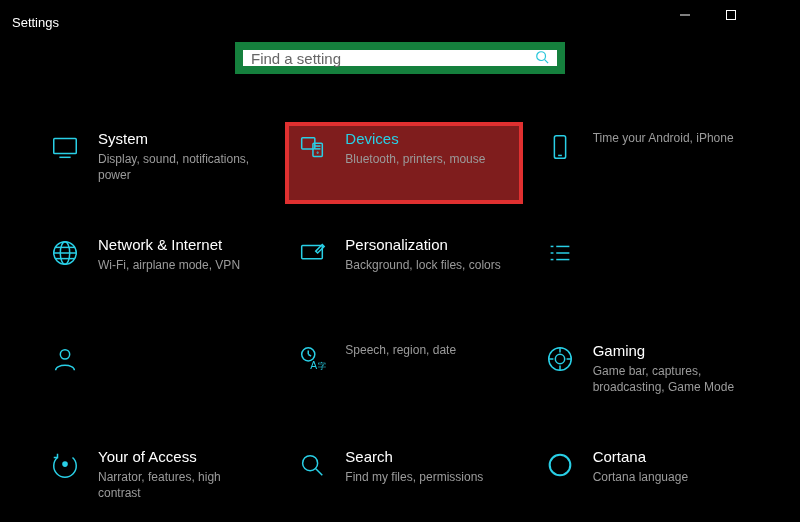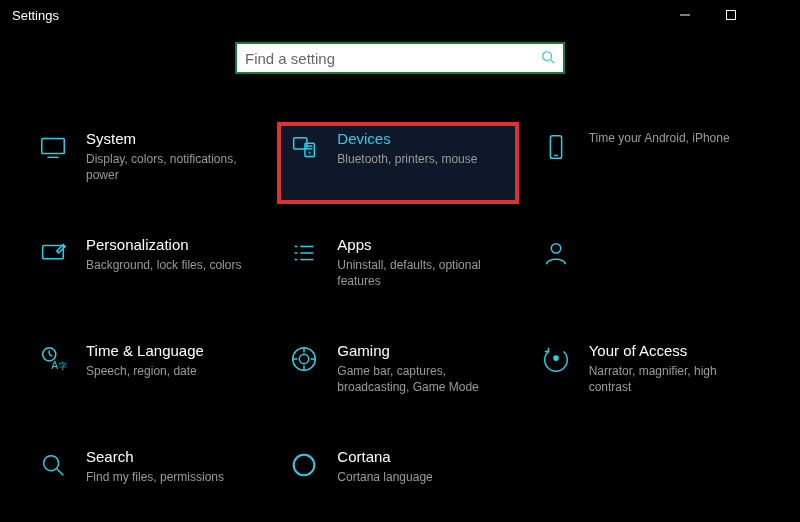--- a/index.html
+++ b/index.html
@@ -8,21 +8,21 @@
     height: 522px;
     background: #000;
     font-family: "Segoe UI", Arial, sans-serif;
     color: #fff;
     overflow: hidden;
     position: relative;
   }
   .titlebar {
     height: 30px;
     display: flex;
-    align-items: center;
+    align-items: flex-end;
     justify-content: space-between;
     padding: 0 0 0 12px;
   }
   .titlebar .title {
     font-size: 13px;
     color: #fff;
   }
   .caption-buttons {
     display: flex;
   }
@@ -36,21 +36,21 @@
   }
   .caption-buttons svg { stroke: #fff; }
   .search-row {
     display: flex;
     justify-content: center;
     margin-top: 12px;
   }
   .search-box {
     width: 330px;
     height: 32px;
-    border: 2px solid #15803d;
+    border: 8px solid #15803d;
     background: #fff;
     display: flex;
     align-items: center;
     padding: 0 8px;
   }
   .search-box input {
     flex: 1;
     border: none;
     outline: none;
     font-size: 15px;
@@ -61,31 +61,31 @@
   .search-box input::placeholder { color: #666; }
   .search-box .sicon {
     color: #26c6da;
     font-size: 14px;
   }
   .grid {
     display: grid;
     grid-template-columns: repeat(3, 1fr);
     column-gap: 10px;
     row-gap: 24px;
-    padding: 48px 30px 0 26px;
+    padding: 48px 30px 0 38px;
   }
   .tile {
     display: flex;
     align-items: flex-start;
     padding: 8px 10px;
     min-height: 82px;
   }
   .tile.highlight {
     border: 4px solid #e03030;
-    background: #0f172a;
+    background: #7f1d1d;
     padding: 4px 6px;
   }
   .tile .icon {
     width: 34px;
     flex: 0 0 34px;
     height: 34px;
     display: flex;
     align-items: center;
     justify-content: center;
     margin-right: 16px;
@@ -147,21 +147,21 @@
 
   <div class="tile">
     <div class="icon">
       <svg width="30" height="30" viewBox="0 0 32 32">
           <rect x="4" y="7" width="24" height="16" rx="1"></rect>
           <line x1="10" y1="27" x2="22" y2="27"></line>
         </svg>
     </div>
     <div class="text">
       <div class="name">System</div>
-      <div class="desc">Display, colors, notifications, power</div>
+      <div class="desc">Display, sound, notifications, power</div>
     </div>
   </div>
 
   <div class="tile highlight">
     <div class="icon">
       <svg width="30" height="30" viewBox="0 0 32 32">
           <rect x="5" y="6" width="14" height="12" rx="1"></rect>
           <rect x="17" y="12" width="10" height="14" rx="1"></rect>
           <circle cx="22" cy="22" r="0.3" fill="#29cfe6"></circle>
           <line x1="19" y1="15" x2="25" y2="15"></line>
@@ -179,20 +179,35 @@
       <svg width="30" height="30" viewBox="0 0 32 32">
           <rect x="10" y="4" width="12" height="24" rx="2"></rect>
           <line x1="14" y1="25" x2="18" y2="25"></line>
         </svg>
     </div>
     <div class="text">
       <div class="desc">Time your Android, iPhone</div>
     </div>
   </div>
 
+  <div class="tile">
+    <div class="icon">
+      <svg width="30" height="30" viewBox="0 0 32 32">
+          <circle cx="16" cy="16" r="12"></circle>
+          <ellipse cx="16" cy="16" rx="5" ry="12"></ellipse>
+          <line x1="4" y1="16" x2="28" y2="16"></line>
+          <line x1="6" y1="10" x2="26" y2="10"></line>
+          <line x1="6" y1="22" x2="26" y2="22"></line>
+        </svg>
+    </div>
+    <div class="text">
+      <div class="name">Network &amp; Internet</div>
+      <div class="desc">Wi-Fi, airplane mode, VPN</div>
+    </div>
+  </div>
 
   <div class="tile">
     <div class="icon">
       <svg width="30" height="30" viewBox="0 0 32 32">
           <rect x="5" y="8" width="22" height="14" rx="1"></rect>
           <path d="M20 14 L27 7 L29 9 L22 16 Z"></path>
         </svg>
     </div>
     <div class="text">
       <div class="name">Personalization</div>
@@ -204,24 +219,20 @@
     <div class="icon">
       <svg width="30" height="30" viewBox="0 0 32 32">
           <line x1="6" y1="9" x2="9" y2="9"></line>
           <line x1="12" y1="9" x2="26" y2="9"></line>
           <line x1="6" y1="16" x2="9" y2="16"></line>
           <line x1="12" y1="16" x2="26" y2="16"></line>
           <line x1="6" y1="23" x2="9" y2="23"></line>
           <line x1="12" y1="23" x2="26" y2="23"></line>
         </svg>
     </div>
-    <div class="text">
-      <div class="name">Apps</div>
-      <div class="desc">Uninstall, defaults, optional features</div>
-    </div>
   </div>
 
   <div class="tile">
     <div class="icon">
       <svg width="30" height="30" viewBox="0 0 32 32">
           <circle cx="16" cy="11" r="5"></circle>
           <path d="M6 28 C6 21 26 21 26 28"></path>
         </svg>
     </div>
   </div>
@@ -230,21 +241,20 @@
     <div class="icon">
       <svg width="30" height="30" viewBox="0 0 32 32">
           <circle cx="12" cy="11" r="7"></circle>
           <line x1="12" y1="7" x2="12" y2="11"></line>
           <line x1="12" y1="11" x2="15" y2="13"></line>
           <text x="14" y="27" font-size="11" fill="#29cfe6" stroke="none">A</text>
           <text x="22" y="27" font-size="9" fill="#29cfe6" stroke="none">字</text>
         </svg>
     </div>
     <div class="text">
-      <div class="name">Time &amp; Language</div>
       <div class="desc">Speech, region, date</div>
     </div>
   </div>
 
   <div class="tile">
     <div class="icon">
       <svg width="30" height="30" viewBox="0 0 32 32">
           <circle cx="16" cy="16" r="12"></circle>
           <circle cx="16" cy="16" r="5"></circle>
           <line x1="16" y1="4" x2="16" y2="9"></line>
@@ -262,21 +272,21 @@
   <div class="tile">
     <div class="icon">
       <svg width="30" height="30" viewBox="0 0 32 32">
           <path d="M8 8 A12 12 0 1 0 24 8"></path>
           <polyline points="4,8 8,8 8,4"></polyline>
           <circle cx="16" cy="15" r="3" fill="#29cfe6" stroke="none"></circle>
         </svg>
     </div>
     <div class="text">
       <div class="name">Your of Access</div>
-      <div class="desc">Narrator, magnifier, high contrast</div>
+      <div class="desc">Narrator, features, high contrast</div>
     </div>
   </div>
 
   <div class="tile">
     <div class="icon">
       <svg width="30" height="30" viewBox="0 0 32 32">
           <circle cx="14" cy="14" r="8"></circle>
           <line x1="20" y1="20" x2="27" y2="27"></line>
         </svg>
     </div>

